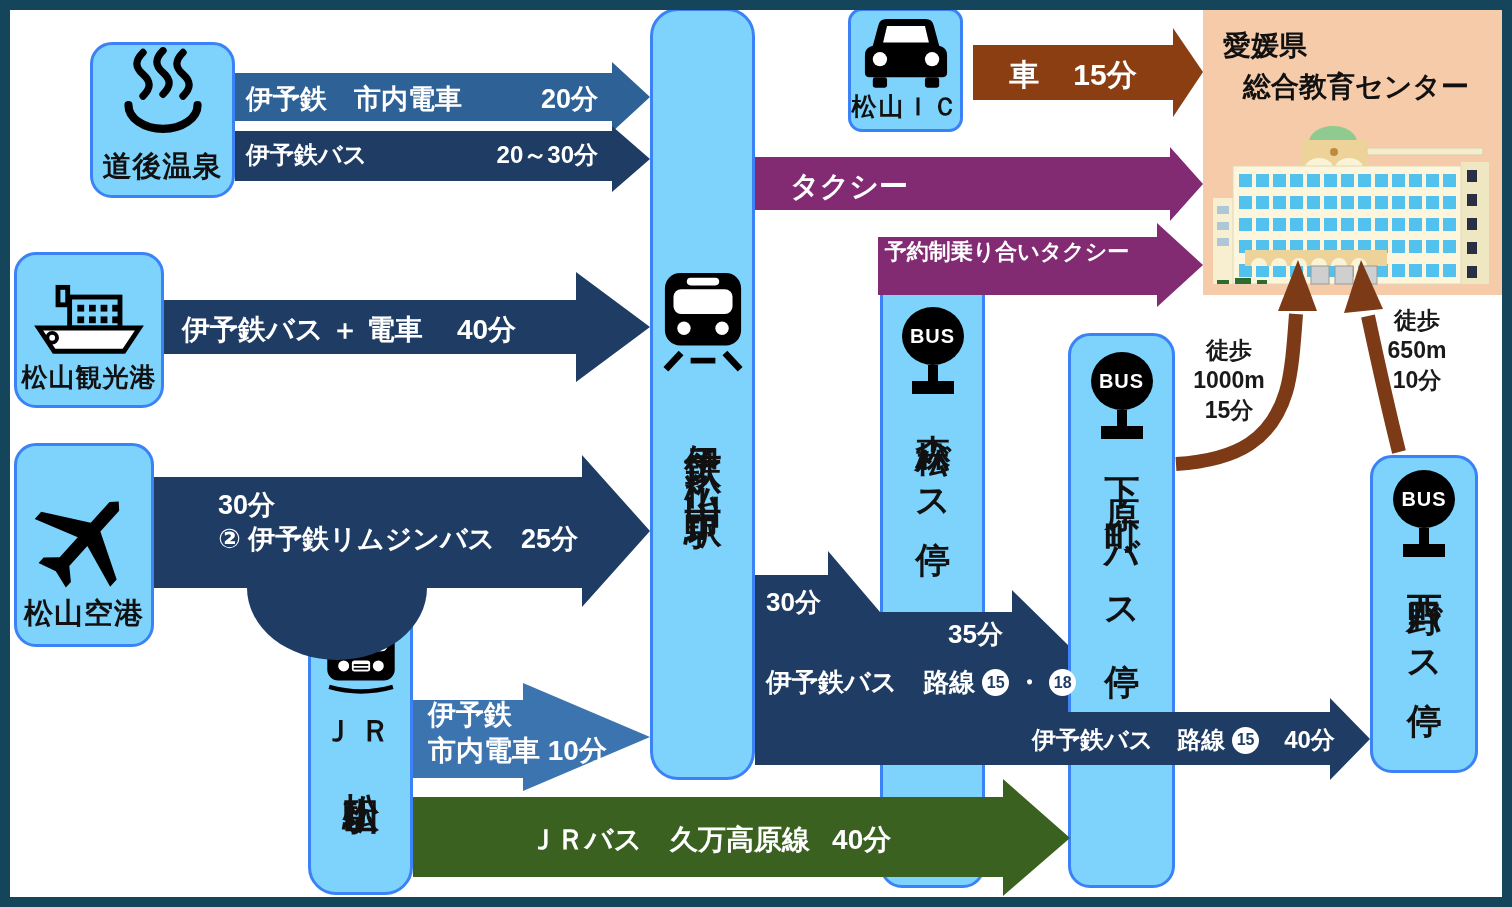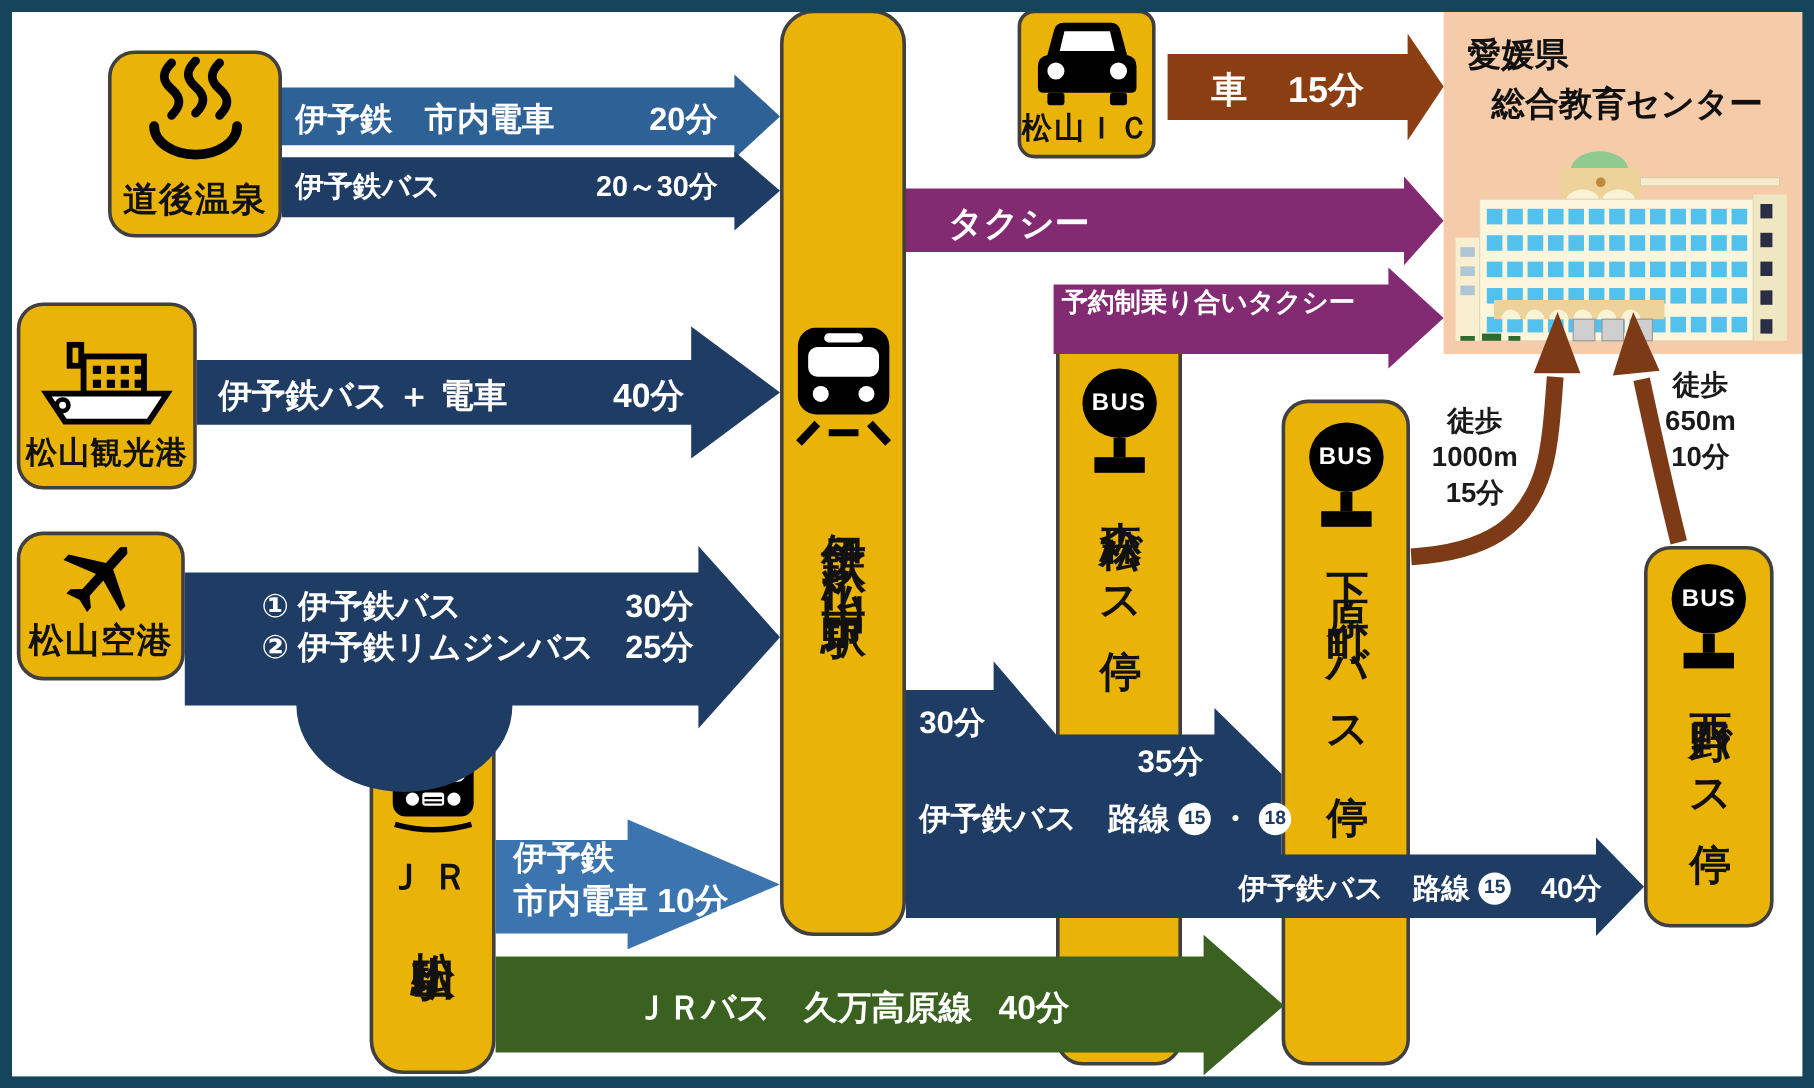--- a/index.html
+++ b/index.html
@@ -1,24 +1,24 @@
 <!DOCTYPE html>
 <html><head>
 <meta charset="utf-8">
 <style>
   html,body{margin:0;padding:0;background:#fff;}
   body{font-family:"Liberation Sans","DejaVu Sans",sans-serif;font-weight:bold;}
   .canvas{position:relative;width:1512px;height:907px;background:#fff;overflow:hidden;}
   .frame{position:absolute;inset:0;border:10px solid #15455A;z-index:50;pointer-events:none;}
   
-  .node{position:absolute;background:#eab308;border:3px solid #404040;box-sizing:border-box;
+  .node{position:absolute;background:#7dd3fc;border:3px solid #3b82f6;box-sizing:border-box;
         display:flex;flex-direction:column;align-items:center;z-index:1;color:#111;}
   #dogo{left:90px;top:42px;width:145px;height:156px;border-radius:22px;justify-content:flex-end;padding-bottom:8px;}
   #port{left:14px;top:252px;width:150px;height:156px;border-radius:22px;justify-content:flex-end;padding-bottom:10px;}
-  #airport{left:14px;top:443px;width:140px;height:124px;border-radius:22px;justify-content:flex-end;padding-bottom:10px;}
+  #airport{left:14px;top:443px;width:140px;height:204px;border-radius:22px;justify-content:flex-end;padding-bottom:10px;}
   #ic{left:848px;top:8px;width:115px;height:124px;border-radius:14px;justify-content:flex-end;padding-bottom:6px;}
   #jr{left:308px;top:598px;width:105px;height:297px;border-radius:28px;padding-top:8px;}
   #city{left:650px;top:8px;width:105px;height:772px;border-radius:28px;padding-top:262px;}
   #morimatsu{left:880px;top:288px;width:105px;height:600px;border-radius:0 0 22px 22px;padding-top:16px;}
   #shimoharamachi{left:1068px;top:333px;width:107px;height:555px;border-radius:22px;padding-top:16px;}
   #nishino{left:1370px;top:455px;width:108px;height:318px;border-radius:22px;padding-top:12px;}
   #dest{left:1203px;top:10px;width:302px;height:285px;background:#F6CBAA;border:none;
         align-items:flex-start;justify-content:flex-start;padding:16px 0 0 20px;}
   .boxlabel{font-size:29px;letter-spacing:1px;}
   #port .boxlabel{font-size:26px;}
@@ -43,21 +43,21 @@
   .dest-title{font-size:28px;line-height:1.45;color:#111;z-index:2;}
   .dest-title .l2{padding-left:20px;}
   #building{position:absolute;left:8px;top:112px;}
   
   #overlay{position:absolute;left:0;top:0;z-index:2;pointer-events:none;}
   
   .lbl{position:absolute;color:#fff;z-index:3;white-space:nowrap;}
   .row{display:flex;justify-content:space-between;align-items:center;}
   #l-dogo1{left:246px;top:81px;width:352px;font-size:27px;}
   #l-dogo2{left:246px;top:139px;width:352px;font-size:24px;}
-  #l-port{left:182px;top:311px;width:388px;font-size:28px;justify-content:space-between;gap:34px;display:flex;}
+  #l-port{left:182px;top:311px;width:388px;font-size:28px;justify-content:flex-start;gap:34px;display:flex;}
   #l-air{left:218px;top:489px;width:360px;font-size:27px;line-height:1.25;}
   #l-car{left:975px;top:55px;width:196px;font-size:30px;display:flex;justify-content:center;gap:34px;}
   #l-taxi{left:790px;top:167px;font-size:29px;display:flex;flex-direction:column;}
   #l-staxi{left:878px;top:239px;width:258px;font-size:22px;line-height:1.2;text-align:center;}
   #l-jrtram{left:428px;top:697px;font-size:28px;line-height:1.3;}
   #l-jrbus{left:430px;top:821px;width:560px;font-size:28px;display:flex;justify-content:center;gap:22px;}
   #l-min30{left:766px;top:585px;font-size:26px;}
   #l-min35{left:948px;top:617px;font-size:26px;}
   #l-1518{left:766px;top:665px;font-size:26px;display:flex;align-items:center;gap:7px;}
   #l-15{left:1032px;top:724px;font-size:24px;display:flex;align-items:center;gap:7px;}
@@ -309,21 +309,20 @@
   <div class="lbl row" id="l-dogo2">
     <span>伊予鉄バス</span>
       <span>20～30分</span>
   </div>
   <div class="lbl" id="l-port">
     <span>伊予鉄バス ＋ 電車</span>
       <span>40分</span>
   </div>
   <div class="lbl" id="l-air">
     <div class="row">
-        <span>① 伊予鉄バス</span>
         <span>30分</span>
       </div>
     <div class="row">
         <span>② 伊予鉄リムジンバス</span>
         <span>25分</span>
       </div>
   </div>
   <div class="lbl" id="l-car">
     <span>車</span>
       <span>15分</span>

